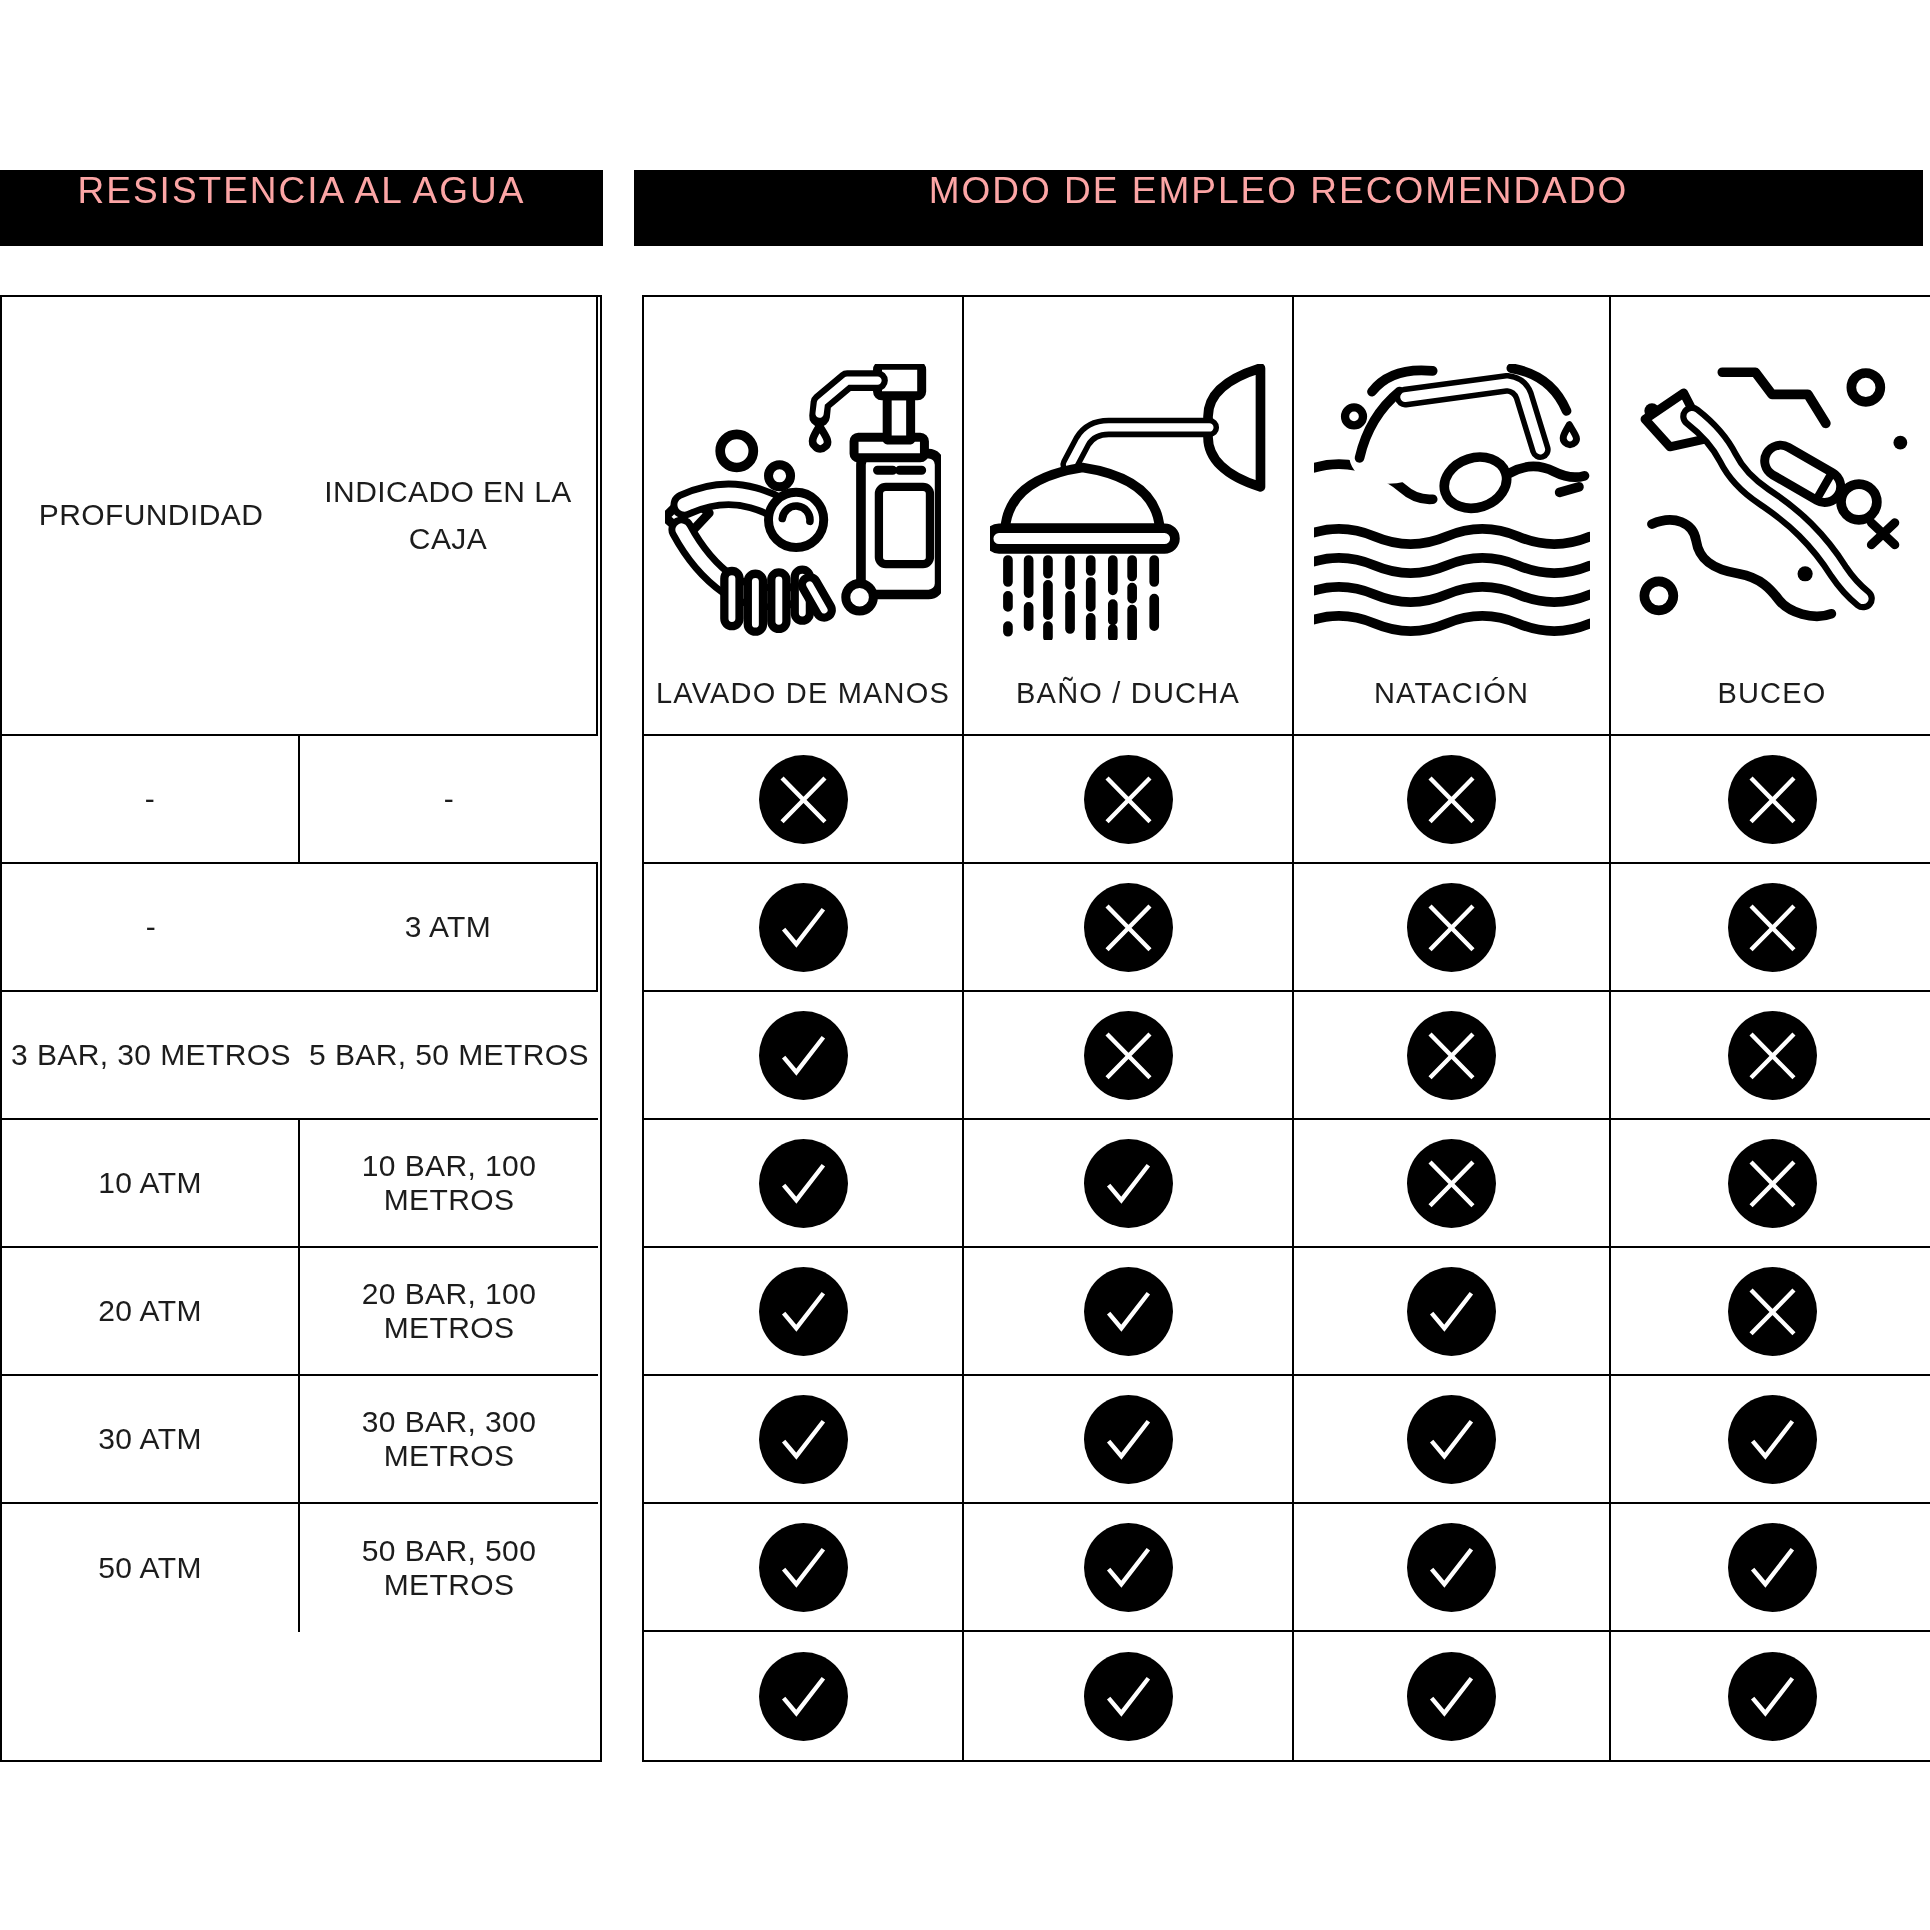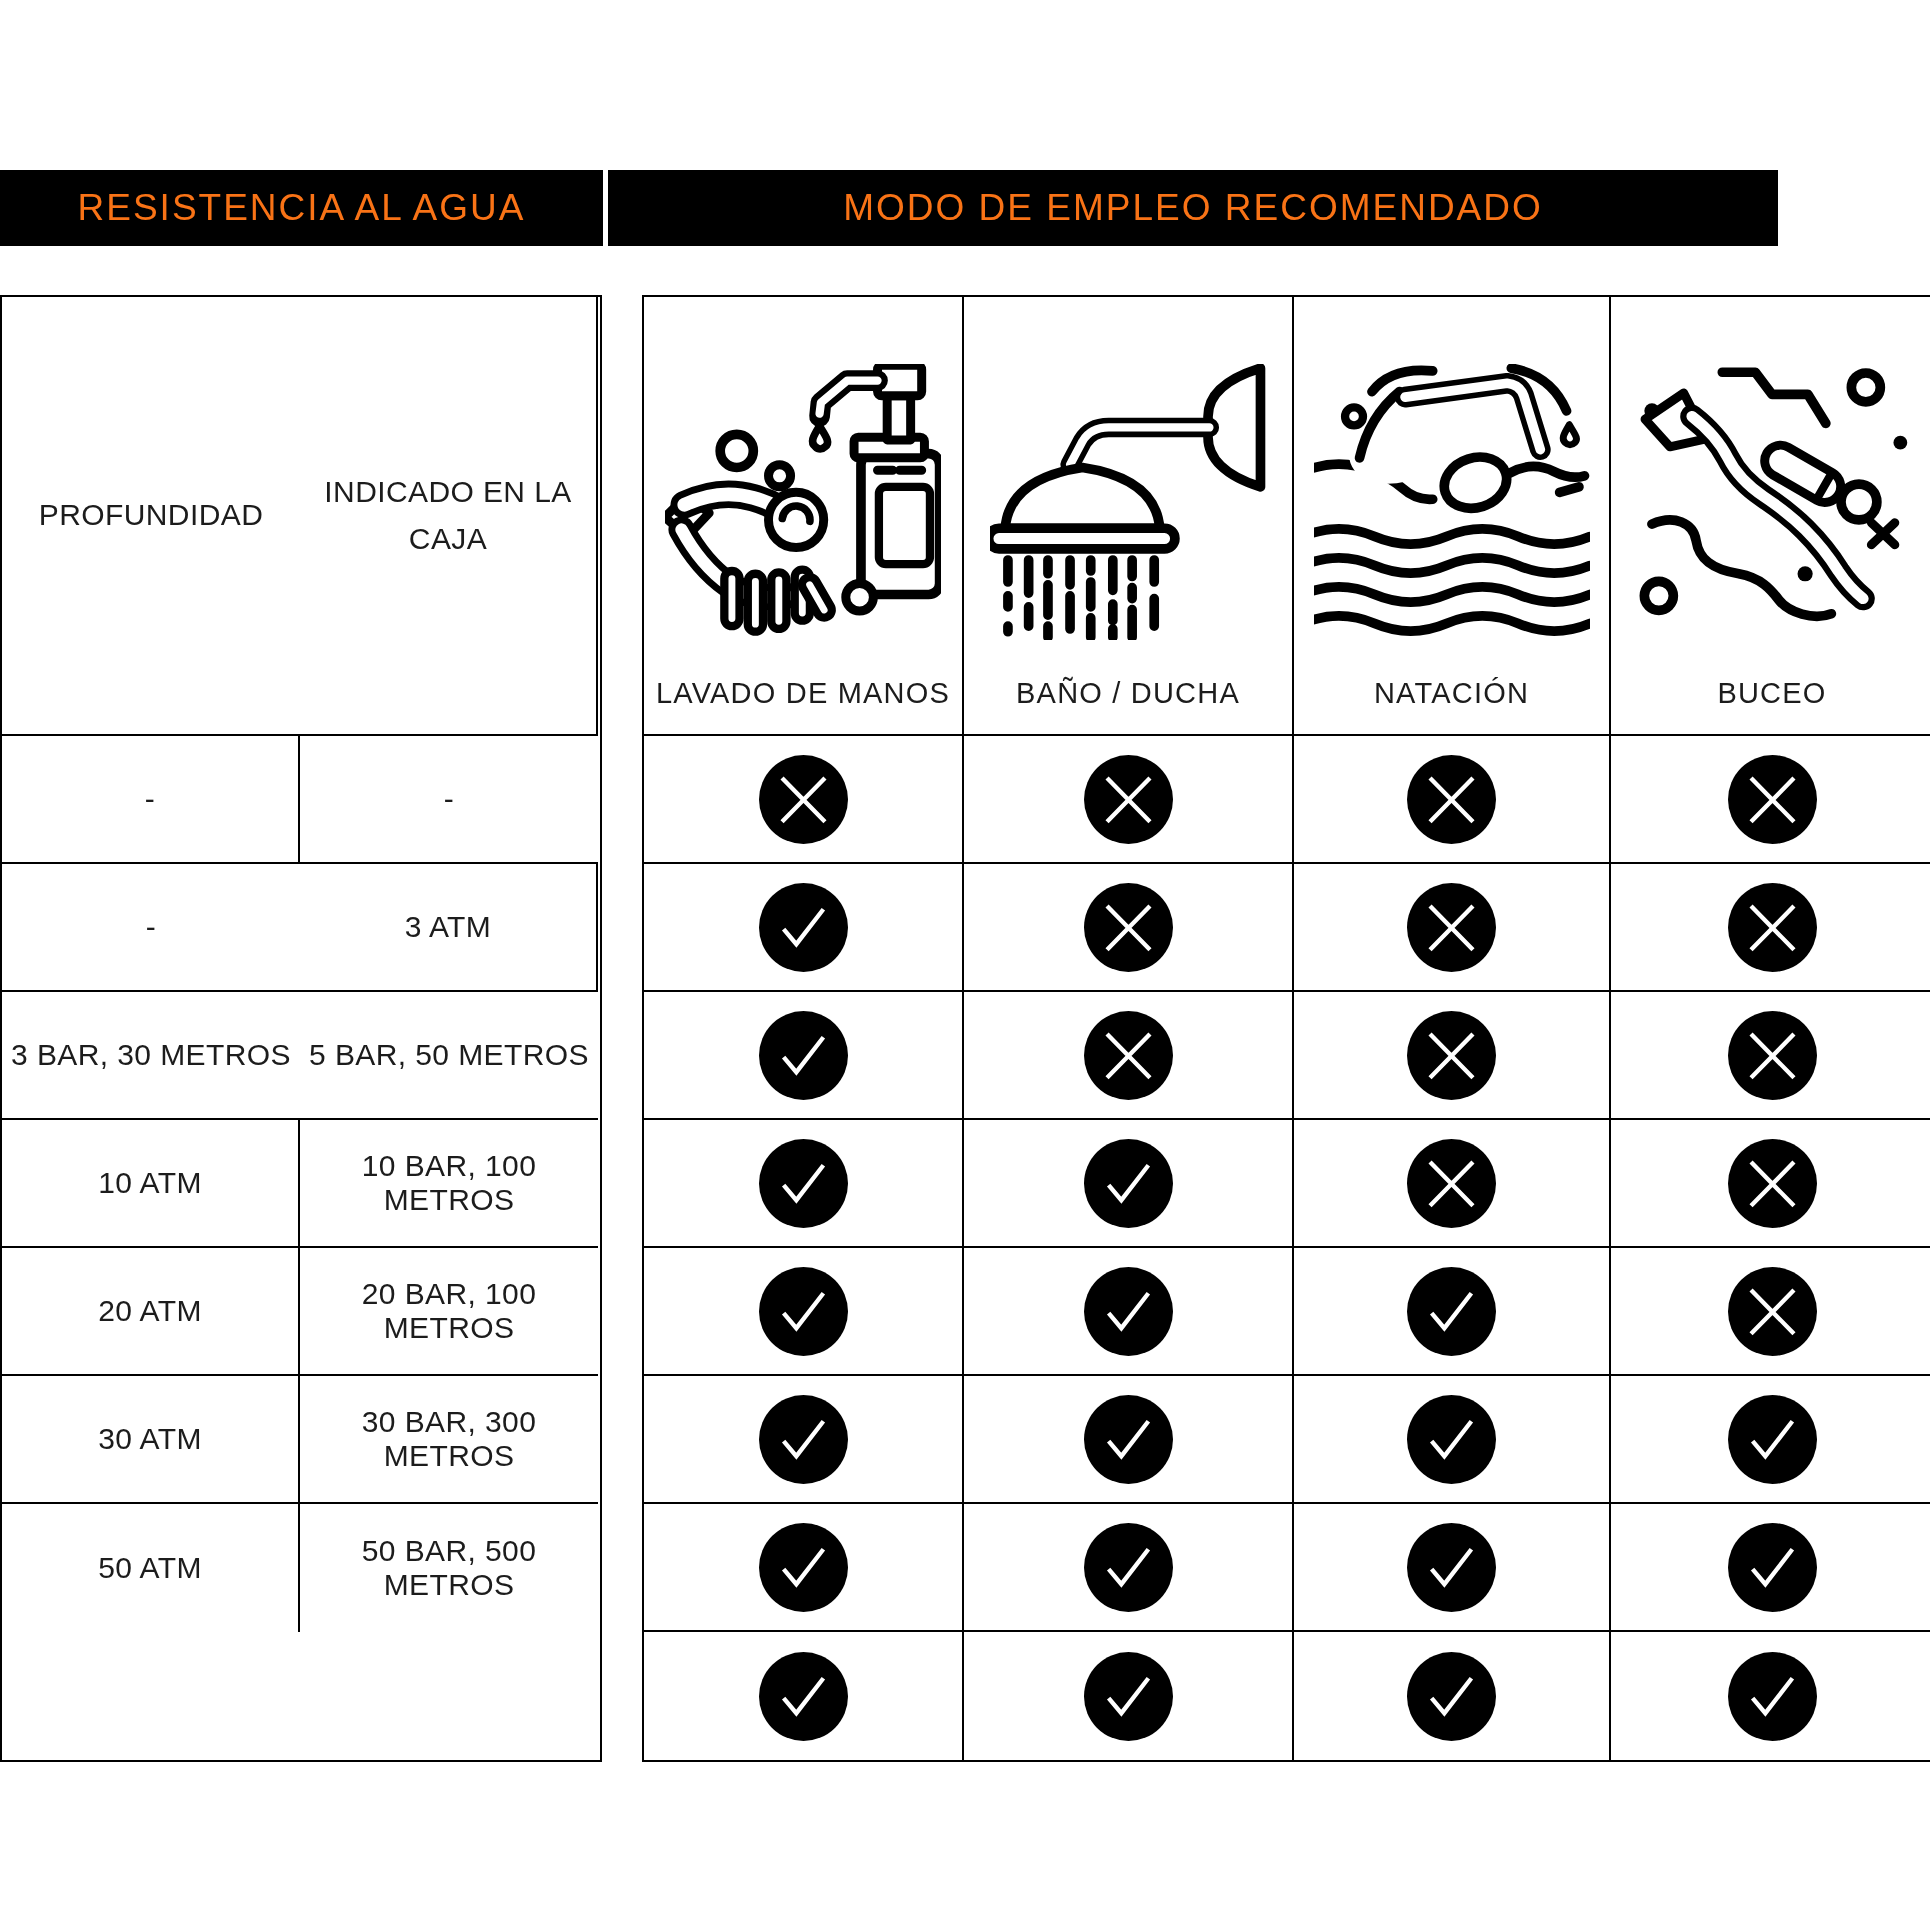--- a/index.html
+++ b/index.html
@@ -1,25 +1,25 @@
 <!DOCTYPE html>
 <html style="font-size:12.8px"><head>
 <meta charset="utf-8">
 <style>
   html,body{margin:0;padding:0;background:#fff;}
   body{width:1931px;height:1931px;overflow:hidden;
        font-family:"Liberation Sans","DejaVu Sans",sans-serif;color:#1c1c1c;}
   .canvas{position:absolute;top:0;left:0;width:1931px;height:1931px;background:#fff;}
 
   
-  .bar{position:absolute;top:170px;height:76px;background:#000;color:#f97316;
-       display:flex;align-items:center;justify-content:center;
+  .bar{position:absolute;top:170px;height:76px;background:#000;color:#fca5a5;
+       display:flex;justify-content:center;
        font-size:37px;letter-spacing:2px;font-weight:400;white-space:nowrap;}
   .bar-left{left:0;width:603px;}
-  .bar-right{left:608px;width:1170px;}
+  .bar-right{left:634px;width:1289px;}
 
   
   .tbl{position:absolute;top:295px;display:grid;box-sizing:border-box;background:#fff;}
   .tbl-left{left:0;width:602px;border:2.4px solid #000;
             grid-template-columns:298px 298px;
             grid-template-rows:439px repeat(8,128px);}
   .tbl-right{left:642px;width:1289px;border:2.4px solid #000;border-right:none;
              grid-template-columns:320px 330px 317px 322px;
              grid-template-rows:439px repeat(8,128px);}
   .cell{box-sizing:border-box;display:flex;align-items:center;justify-content:center;

